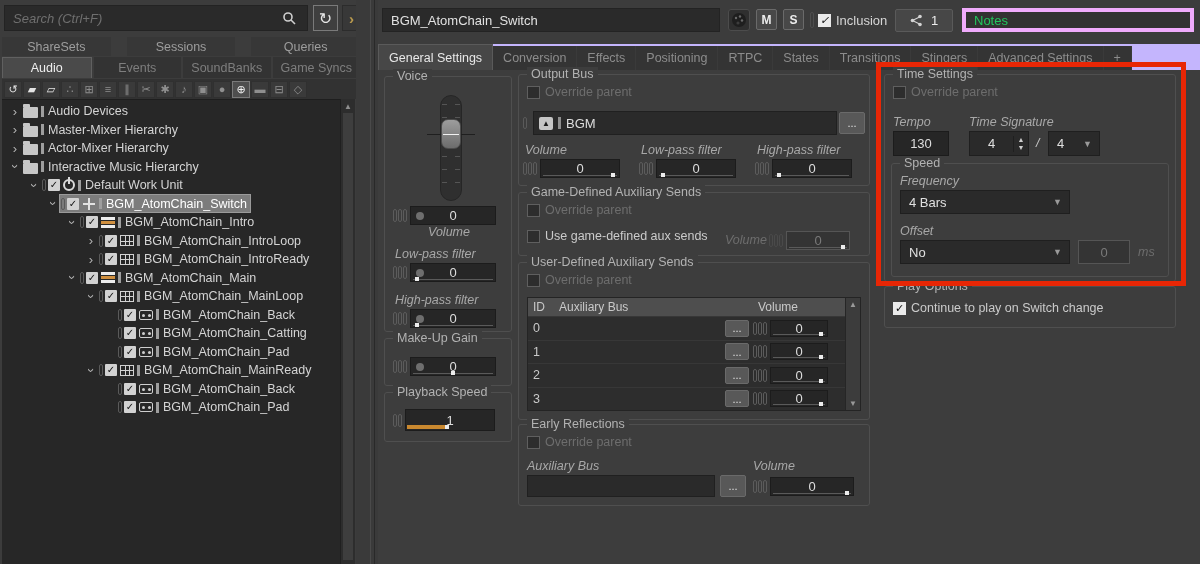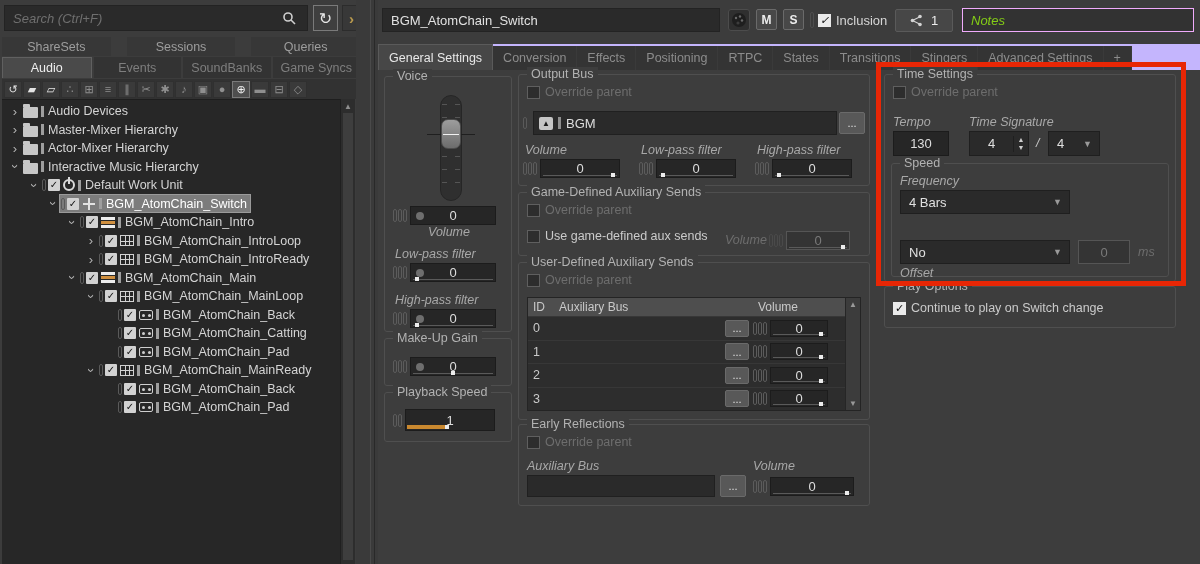--- a/index.html
+++ b/index.html
@@ -62,21 +62,21 @@
   .rp { position:absolute; left:378px; top:0; right:0; bottom:0; background:#3c3c3c; }
   .name-field { position:absolute; left:4px; top:8px; width:338px; height:24px; background:#2a2a2a; border:1px solid #232323; color:#e2e2e2; font-size:13px; display:flex; align-items:center; padding:0 8px; }
   .palette-btn { position:absolute; left:350px; top:9px; width:22px; height:22px; background:#2f2f2f; border:1px solid #4c4c4c; border-radius:3px; display:flex; align-items:center; justify-content:center; }
   .sq-btn { position:absolute; top:9px; width:21px; height:21px; background:#484848; border:1px solid #6a6a6a; border-radius:2px; color:#ececec; font-size:12px; font-weight:bold; display:flex; align-items:center; justify-content:center; }
   .m-btn { left:378px; } .s-btn { left:405px; }
   .hdr-sep { position:absolute; left:432px; top:12px; width:4px; height:16px; border:1px solid #4e4e4e; border-radius:2px; }
   .cbx { width:13px; height:13px; background:#2d2d2d; border:1px solid #5f5f5f; display:inline-flex; align-items:center; justify-content:center; color:#0a0a0a; font-size:11px; }
   .cbx.checked { background:#eaeaea; border-color:#eaeaea; }
   .inclusion-box { position:absolute; left:440px; top:13px; display:flex; align-items:center; gap:5px; color:#d6d6d6; font-size:13px; }
   .ref-btn { position:absolute; left:517px; top:9px; width:58px; height:23px; background:#474747; border:1px solid #5a5a5a; border-radius:2px; display:flex; align-items:center; justify-content:center; gap:8px; color:#ececec; font-size:13px; }
-  .notes-field { position:absolute; left:584px; top:8px; right:6px; height:24px; background:#323232; border:1px solid #f0abfc; color:#84cc16; font-style:italic; font-size:13px; display:flex; align-items:center; padding:0 8px; }
+  .notes-field { position:absolute; left:584px; top:8px; right:6px; height:24px; background:#323232; border:4px solid #f0abfc; color:#22c55e; font-size:13px; display:flex; align-items:center; padding:0 8px; }
 
   .tabstrip { position:absolute; left:0; top:44px; right:0; height:26px; background:#c4b5fd; display:flex; align-items:flex-end; }
   .etab { height:24px; padding:0 10px; display:flex; align-items:center; color:#8c8c8c; font-size:12.5px; border-right:1px solid #3a3a3a; background:#343434; }
   .etab.active { background:#474747; color:#e8e8e8; height:26px; border:1px solid #5a5a5a; border-bottom:none; }
 
   .rp-content { position:absolute; left:0; top:70px; right:0; bottom:0; background:#3d3d3d; }
   .group { position:absolute; border:1px solid #4f4f4f; border-radius:3px; }
   .gtitle { position:absolute; top:-8px; left:8px; background:#3d3d3d; padding:0 4px; color:#b2b2b2; font-size:12.5px; white-space:nowrap; }
   .ovr { position:absolute; left:8px; display:flex; align-items:center; gap:5px; color:#6d6d6d; font-size:12.5px; }
   .lbl { position:absolute; color:#a8a8a8; font-size:12.5px; white-space:nowrap;font-style:italic; }
@@ -707,21 +707,21 @@
           <span>4</span>
           <span class="dd-arrow">▼</span>
         </div>
         <div class="group" style="left:6px; top:88px; width:278px; height:114px;">
           <span class="gtitle">Speed</span>
           <span class="lbl" style="left:8px; top:10px;">Frequency</span>
           <div class="dd" style="left:8px; top:26px; width:170px; height:24px;">
             <span>4 Bars</span>
             <span class="dd-arrow">▼</span>
           </div>
-          <span class="lbl" style="left:8px; top:60px;margin-top:42px;">Offset</span>
+          <span class="lbl" style="left:8px; top:60px;">Offset</span>
           <div class="dd" style="left:8px; top:76px; width:170px; height:24px;">
             <span>No</span>
             <span class="dd-arrow">▼</span>
           </div>
           <div class="vfield dis" style="position:absolute; left:186px; top:76px; width:52px; height:24px;">
               <span>0</span>
             </div>
           <span class="lbl dim" style="left:246px; top:81px;">ms</span>
         </div>
       </div>

